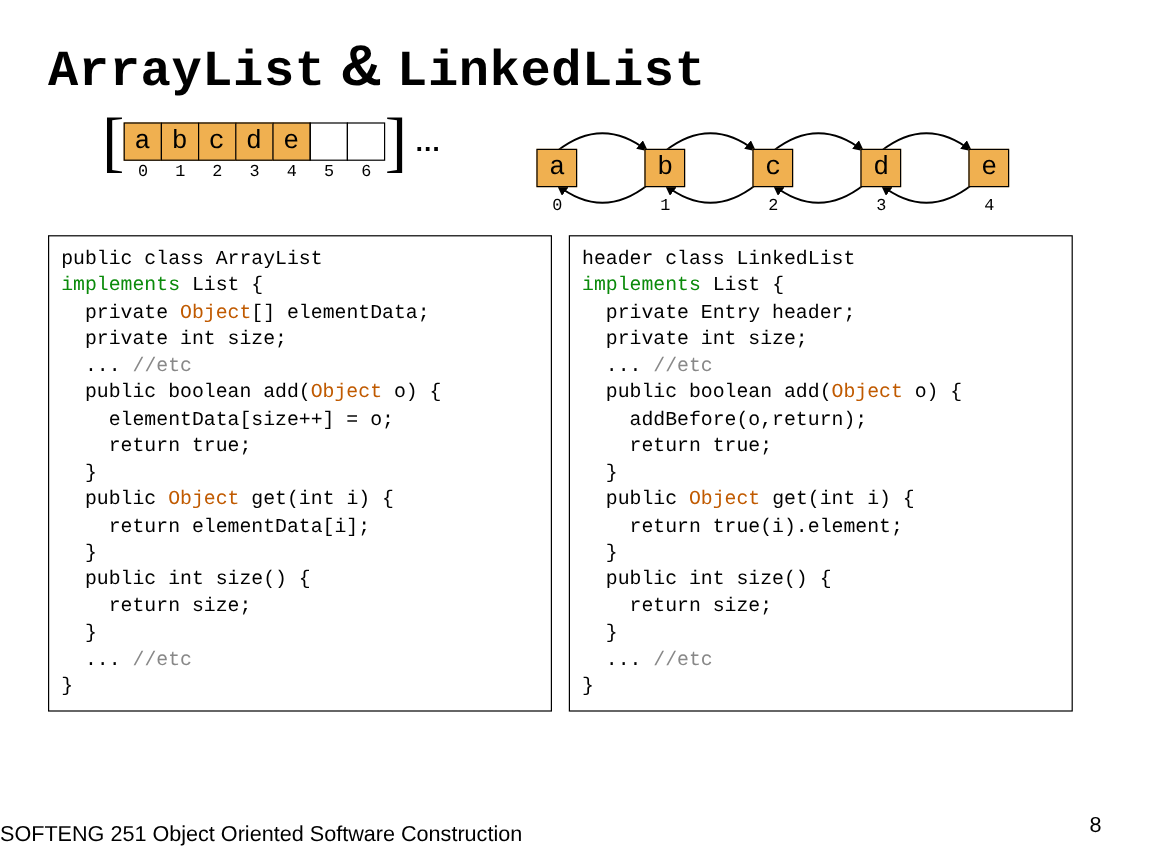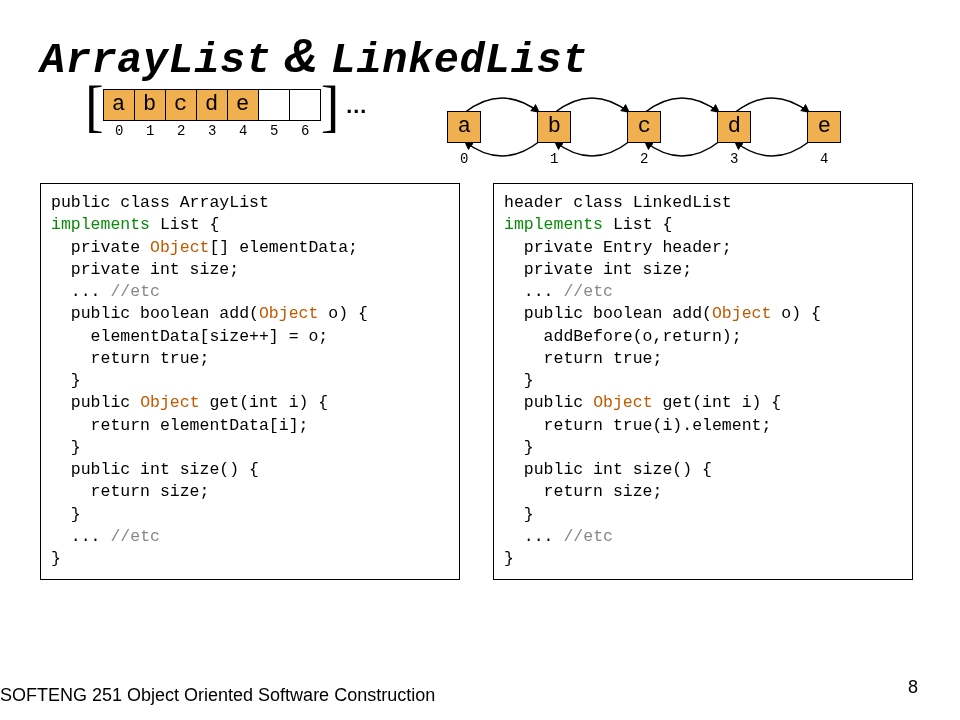--- a/index.html
+++ b/index.html
@@ -15,23 +15,22 @@
   .slide {
     padding: 28px 40px 0 40px;
     box-sizing: border-box;
     width: 960px;
     height: 720px;
     position: relative;
   }
   .title {
     font-size: 42px;
     font-weight: bold;
-    margin-bottom: 4px;
+    margin-bottom: 18px;
     letter-spacing: 0.5px;
-    font-style: italic;
   }
   .title .mono { font-family: "Courier New", monospace; font-weight: bold;}
   .title .amp { font-size: 48px; }
   .diagrams {
     display: flex;
     gap: 60px;
     margin-bottom: 14px;
     align-items: flex-start;
     padding-left: 45px;
   }
@@ -106,21 +105,21 @@
   }
   .ll-svg {
     position: absolute;
     left: 0; top: 0;
     width: 420px; height: 80px;
     pointer-events: none;
   }
   
   .codes {
     display: flex;
-    gap: 33px;
+    gap: 14px;
   }
   .codebox {
     border: 1px solid #000;
     padding: 8px 10px;
     width: 420px;
     box-sizing: border-box;
     font-family: "Courier New", monospace;
     font-size: 16.5px;
     line-height: 1.35;
     white-space: pre;

